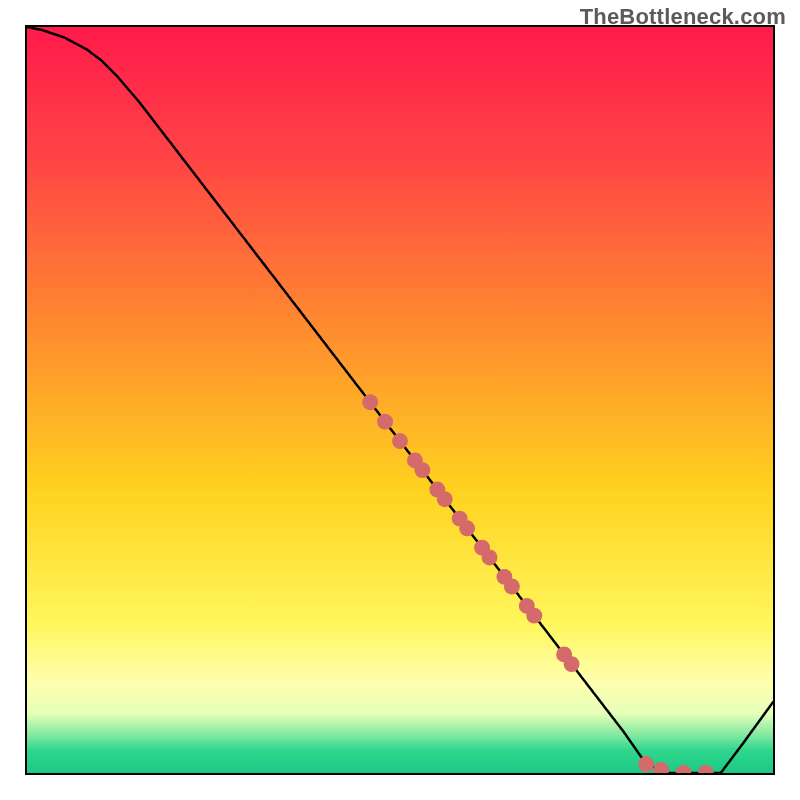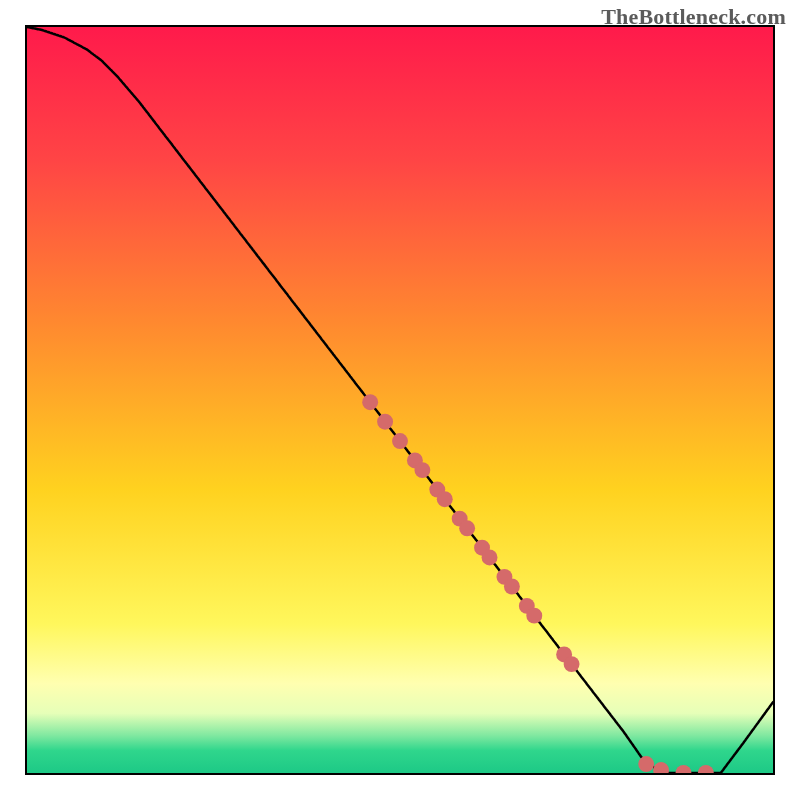--- a/index.html
+++ b/index.html
@@ -36,21 +36,21 @@
       #e6ffb8 92%,
       #7fe8a0 95%,
       #2fd68c 97%,
       #1dc986 100%
     );
   }
   .watermark {
     position: absolute;
     top: 4px;
     right: 14px;
-    font-family: Liberation Serif, serif;
+    font-family: Liberation Sans, sans-serif;
     font-size: 22px;
     font-weight: 600;
     color: #5b5b5b;
     letter-spacing: 0.2px;
     user-select: none;
   }
   svg.curve {
     position: absolute;
     left: 0; top: 0;
     width: 100%; height: 100%;

